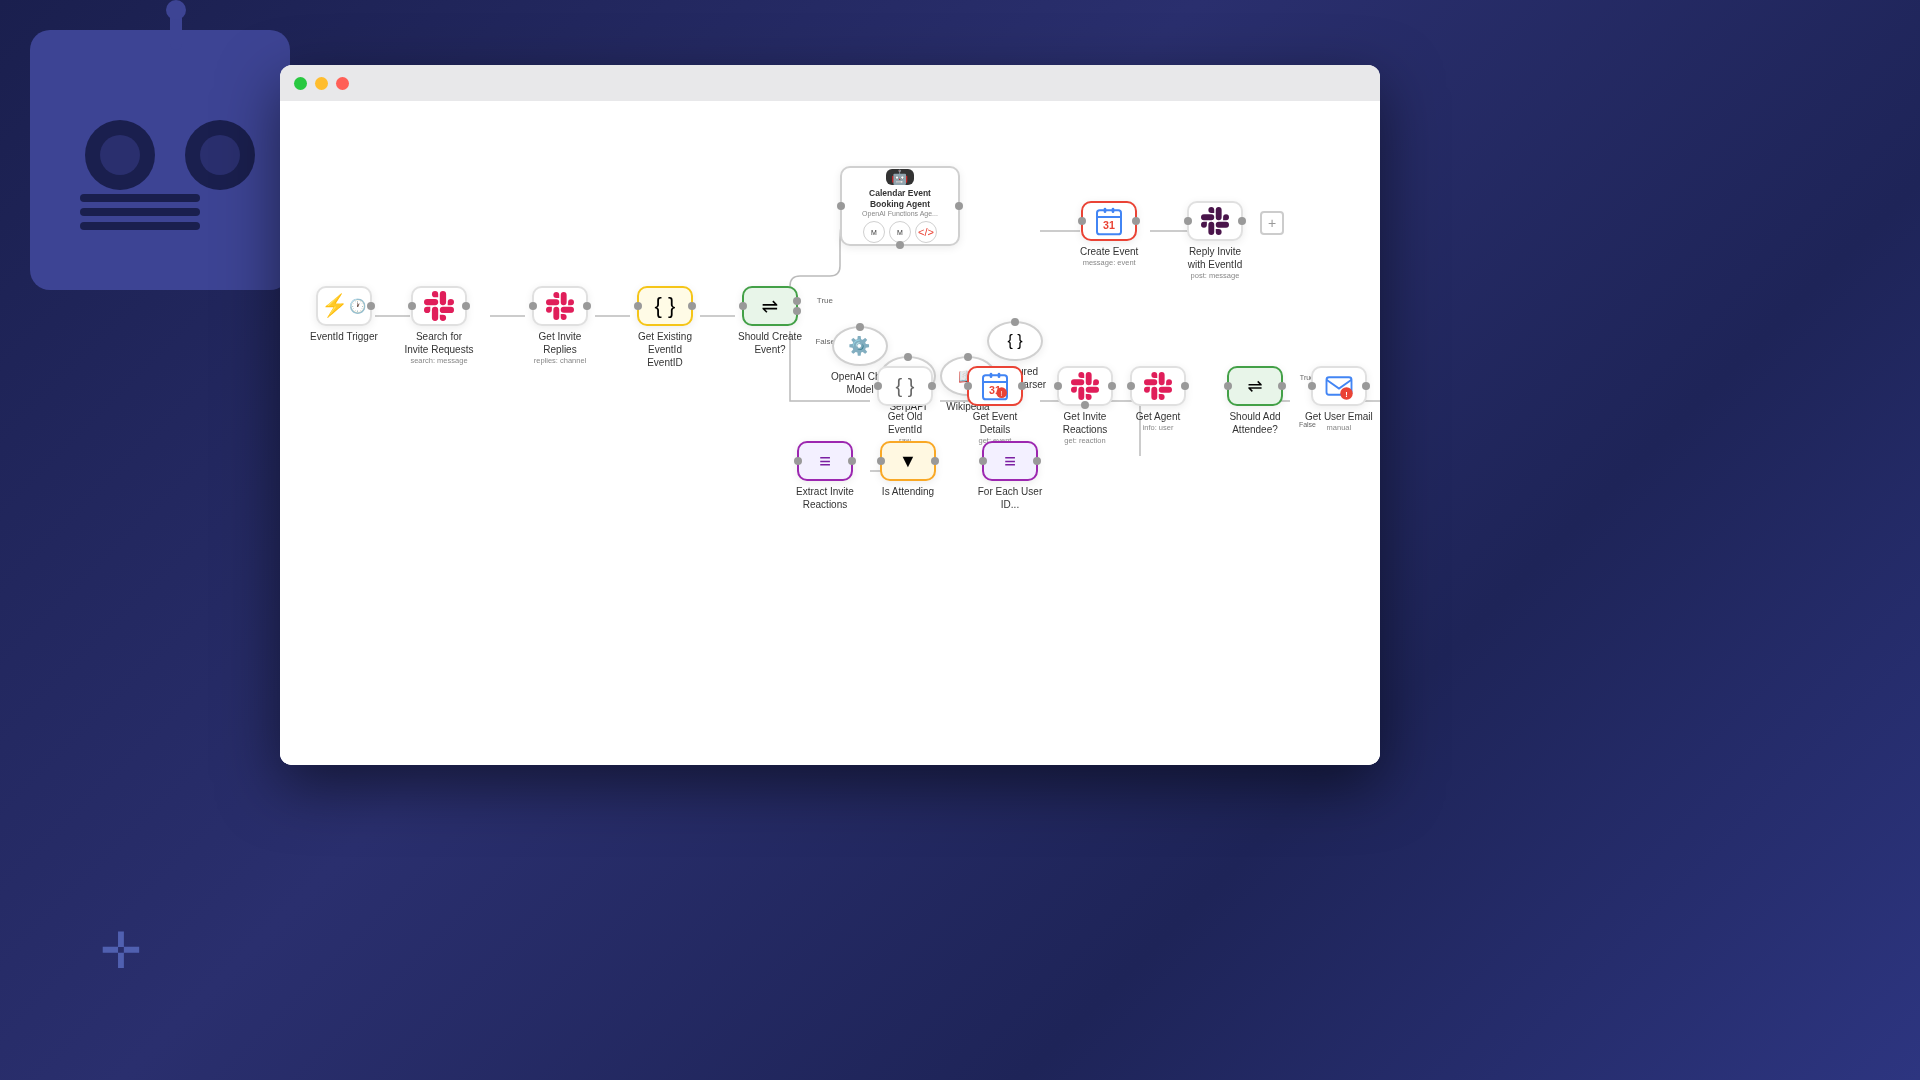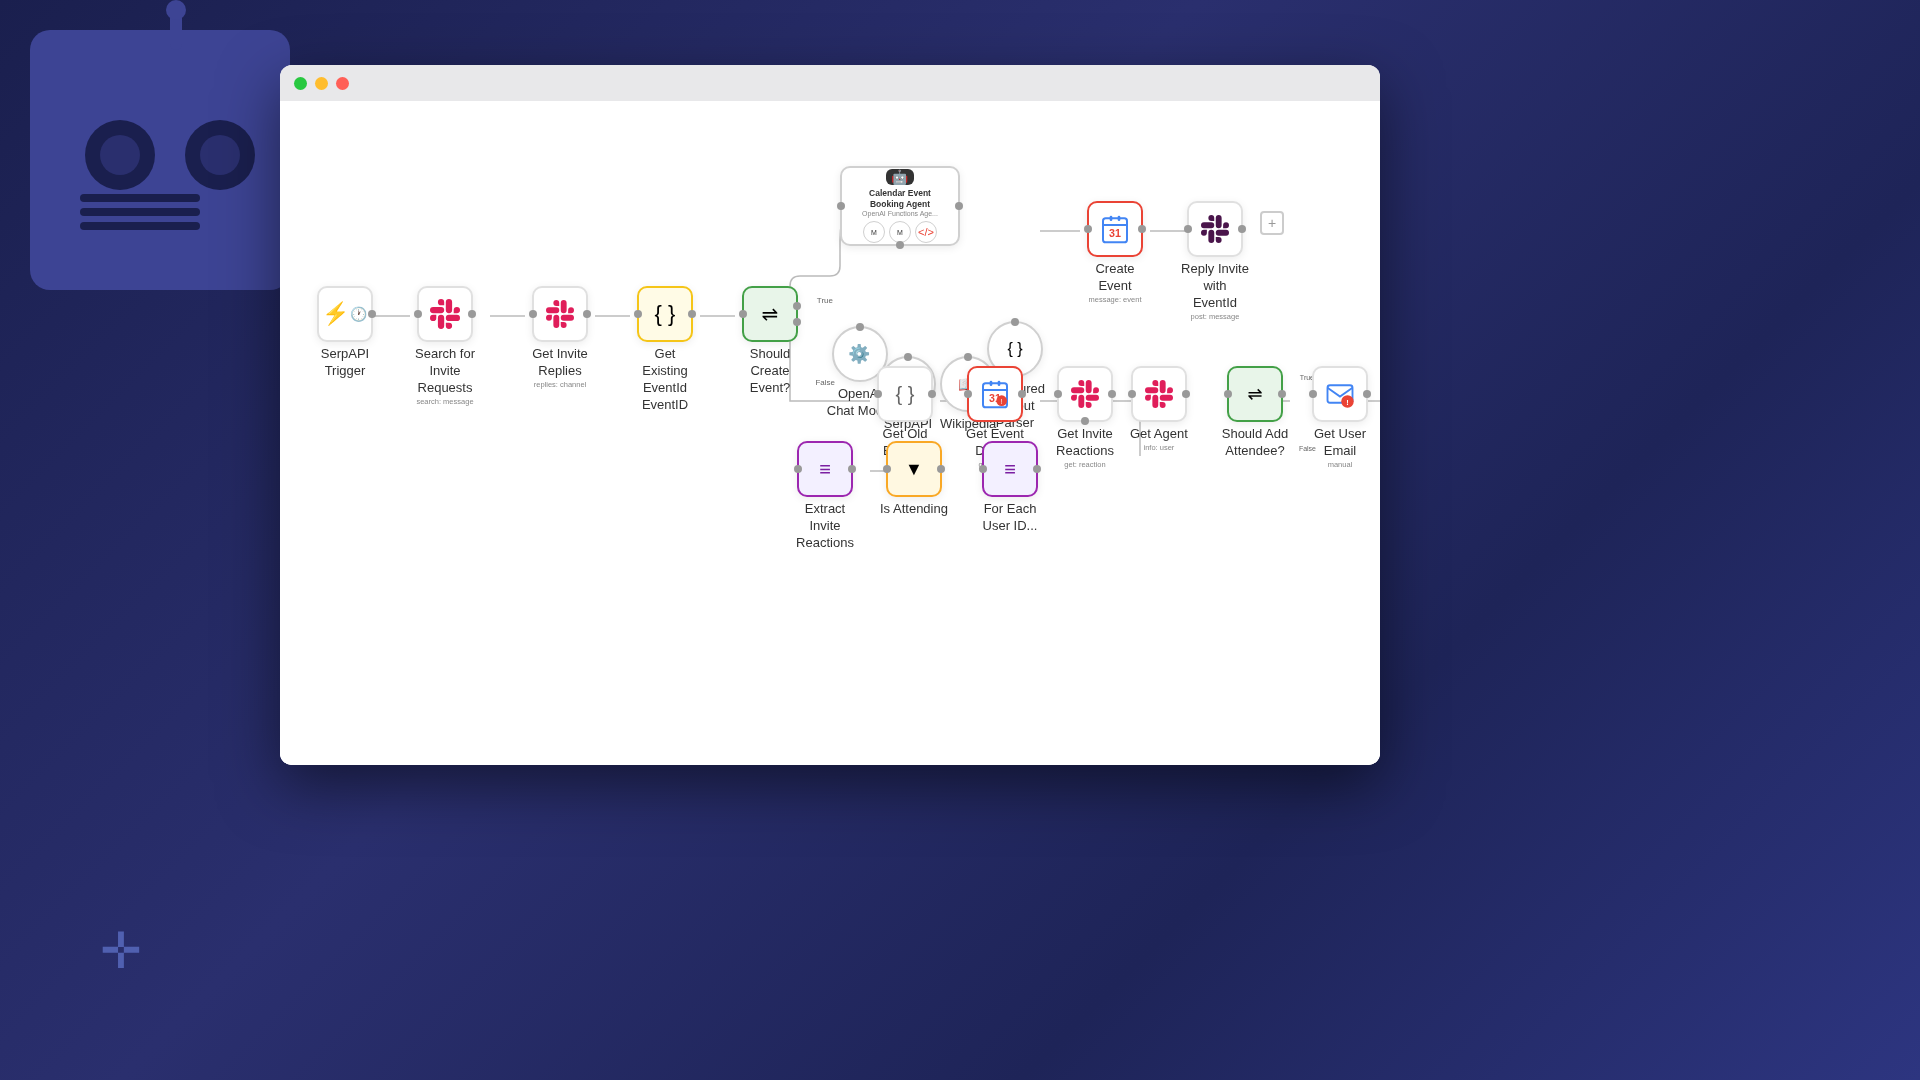--- a/index.html
+++ b/index.html
@@ -147,42 +147,42 @@
     .node {
       position: absolute;
       display: flex;
       flex-direction: column;
       align-items: center;
       cursor: pointer;
     }
 
     .node-box {
       width: 56px;
-      height: 56px;
+      height: 40px;
       border-radius: 10px;
       border: 2px solid #e0e0e0;
       background: white;
       display: flex;
       align-items: center;
       justify-content: center;
       position: relative;
       box-shadow: 0 2px 8px rgba(0,0,0,0.08);
     }
 
     .node-box.round {
       border-radius: 50%;
       border: 2px solid #d0d0d0;
     }
 
     .node-box.trigger {
       border-color: #e0e0e0;
     }
 
     .node-label {
-      font-size: 13px;
+      font-size: 10px;
       color: #333;
       text-align: center;
       margin-top: 4px;
       max-width: 70px;
       line-height: 1.3;
       font-weight: 500;
     }
     .node-sublabel {
       font-size: 7.5px;
       color: #888;
@@ -319,24 +319,24 @@
         <line x1="1185" y1="300" x2="1215" y2="300" stroke="#bbb" stroke-width="1.5"></line>
 
       </svg>
 
       <div class="node" style="left:30px;top:185px;">
         <div class="node-box trigger">
           <div class="conn-dot right"></div>
           <span style="font-size:22px;">⚡</span>
           <span style="font-size:14px;color:#f5a623;">🕐</span>
         </div>
-        <div class="node-label">SerpAPI Trigger</div>
-      </div>
-
-      <div class="node" style="left:130px;top:185px;">
+        <div class="node-label">EventId Trigger</div>
+      </div>
+
+      <div class="node" style="left:124px;top:185px;">
         <div class="node-box">
           <div class="conn-dot left"></div>
           <div class="conn-dot right"></div>
 
           <svg width="30" height="30" viewBox="0 0 24 24" fill="none">
             <path d="M5.042 15.165a2.528 2.528 0 01-2.52 2.523A2.528 2.528 0 010 15.165a2.527 2.527 0 012.522-2.52h2.52v2.52zM6.313 15.165a2.527 2.527 0 012.521-2.52 2.527 2.527 0 012.521 2.52v6.313A2.528 2.528 0 018.834 24a2.528 2.528 0 01-2.521-2.522v-6.313zM8.834 5.042a2.528 2.528 0 01-2.521-2.52A2.528 2.528 0 018.834 0a2.527 2.527 0 012.521 2.522v2.52H8.834zM8.834 6.313a2.527 2.527 0 012.521 2.521 2.527 2.527 0 01-2.521 2.521H2.522A2.528 2.528 0 010 8.834a2.528 2.528 0 012.522-2.521h6.312zM18.956 8.834a2.528 2.528 0 012.522-2.521A2.528 2.528 0 0124 8.834a2.527 2.527 0 01-2.522 2.521h-2.522V8.834zM17.688 8.834a2.527 2.527 0 01-2.523 2.521 2.526 2.526 0 01-2.52-2.521V2.522A2.527 2.527 0 0115.165 0a2.528 2.528 0 012.523 2.522v6.312zM15.165 18.956a2.528 2.528 0 012.523 2.522A2.528 2.528 0 0115.165 24a2.527 2.527 0 01-2.52-2.522v-2.522h2.52zM15.165 17.688a2.527 2.527 0 01-2.52-2.523 2.526 2.526 0 012.52-2.52h6.313A2.527 2.527 0 0124 15.165a2.528 2.528 0 01-2.522 2.523h-6.313z" fill="#E01E5A"></path>
           </svg>
         </div>
         <div class="node-label">Search for Invite Requests</div>
         <div class="node-sublabel">search: message</div>

